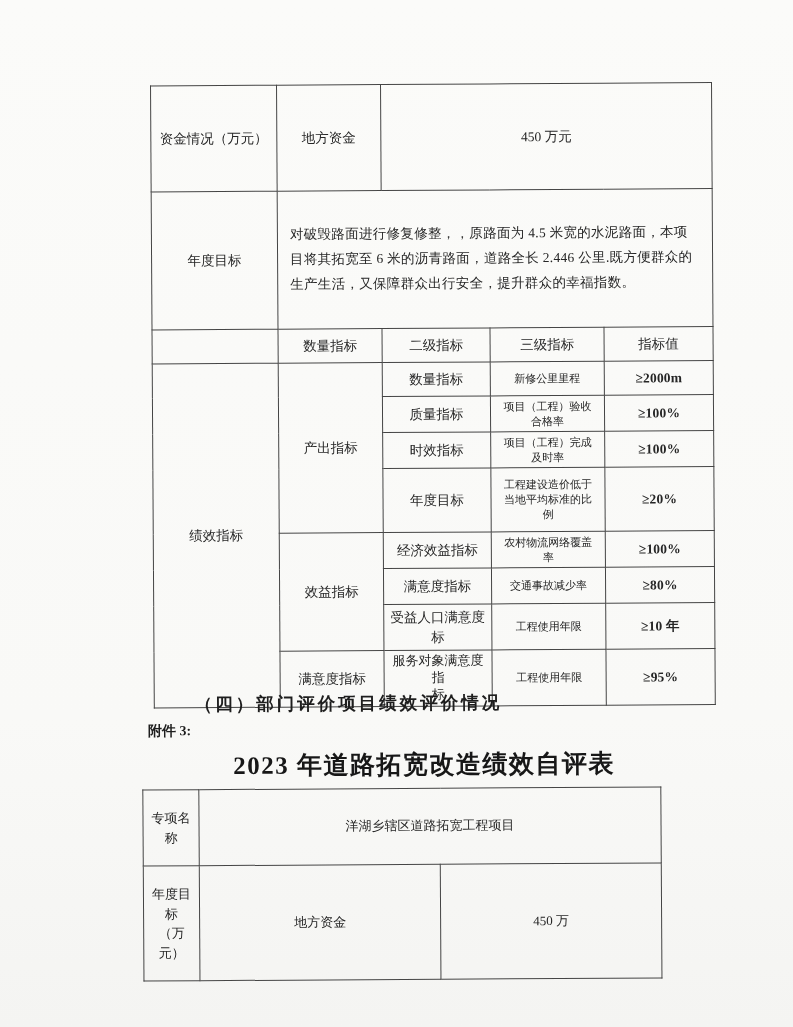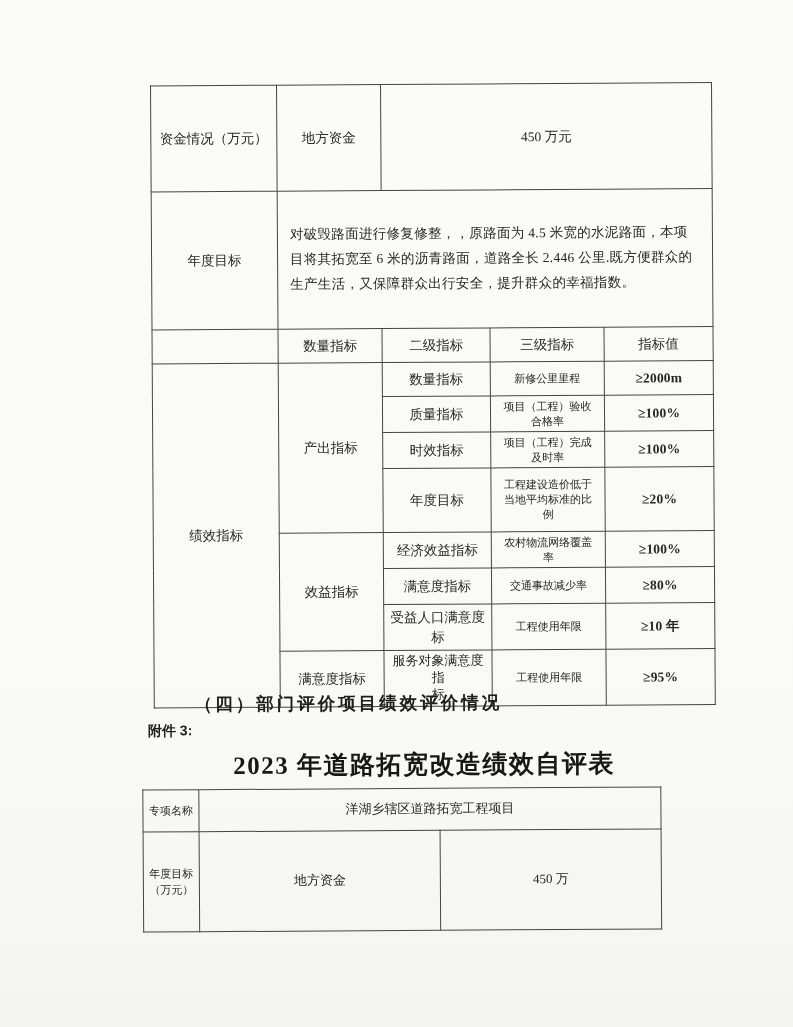--- a/index.html
+++ b/index.html
@@ -43,33 +43,33 @@
   }
   .value-cell { font-size: 13.5px; letter-spacing: 0.2px; font-weight: bold; }
   .section-heading {
     position: absolute; left: 193px; top: 691px;
     font-size: 17.5px; font-weight: bold;
     letter-spacing: 3px;
     color: #1e1e1e;
   }
   .attachment-label {
     position: absolute; left: 146px; top: 721px;
-    font-family: Liberation Sans, sans-serif;
+    font-family: Liberation Serif, serif;
     font-size: 14px; font-weight: bold;
     color: #1e1e1e;
   }
   .doc-title {
     position: absolute; left: 152px; top: 748px; width: 540px;
     text-align: center;
     font-size: 25px; font-weight: bold;
     letter-spacing: 1.5px;
     color: #171717;
   }
   .t2 td { font-size: 13px; }
-  .t2 .small-label { font-size: 11px; line-height: 1.5; padding: 12px 3px; text-align: center; }
+  .t2 .small-label { font-size: 13px; line-height: 1.5; padding: 18px 3px; text-align: center; }
 </style>
 </head>
 <body>
 
 <div class="page">
   <div class="sheet">
 
     <table class="t1">
       <colgroup>
         <col style="width:126px">

